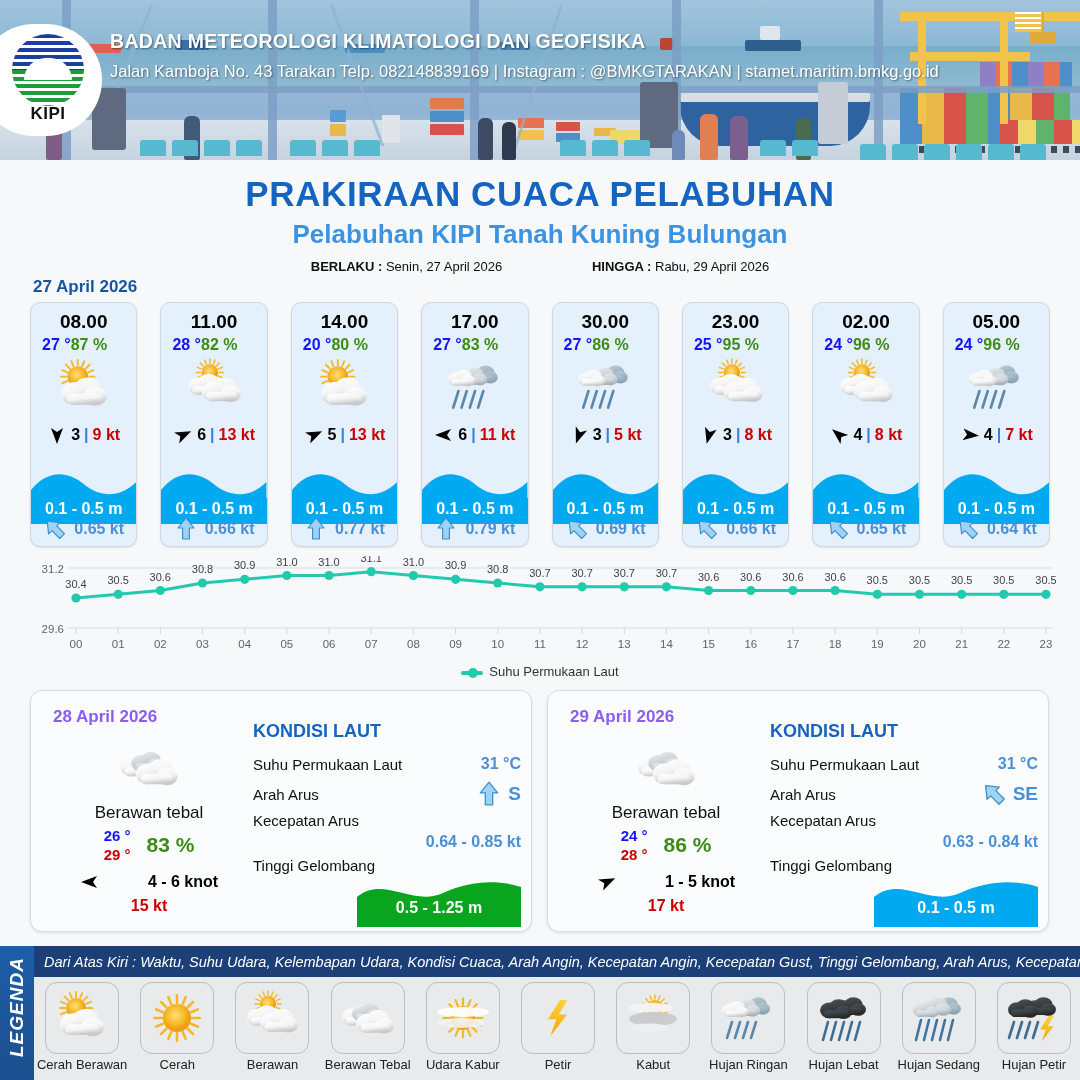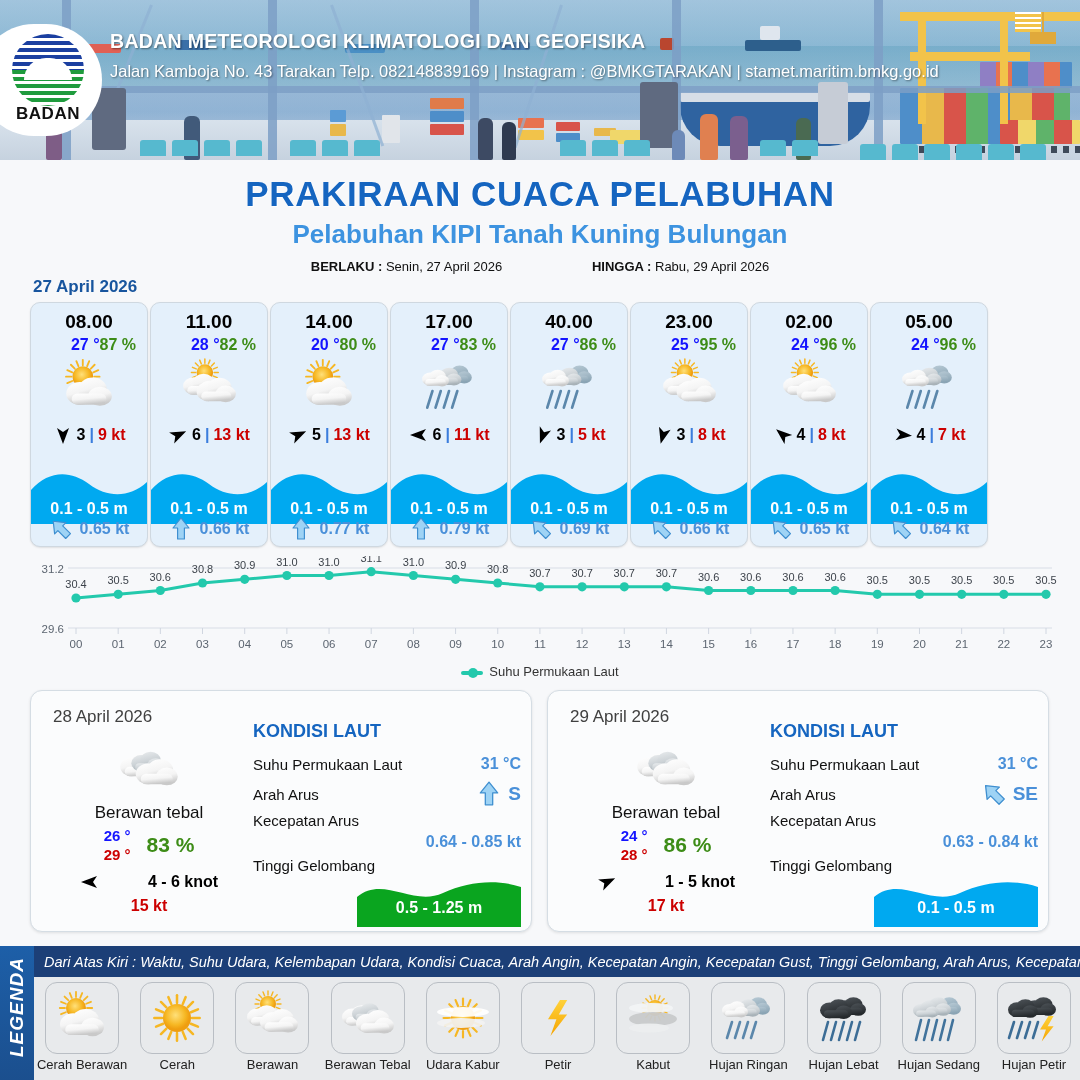--- a/index.html
+++ b/index.html
@@ -69,32 +69,32 @@
   .t-sub  { font-size:26px; font-weight:bold; color:#3d93e0; margin-top:5px; }
   .t-range { margin-top:9px; font-size:13px; color:#111; }
   .t-range .lbl { font-weight:bold; }
   .t-range .seg { display:inline-block; }
   .t-range .seg.left { margin-right:86px; }
 
   
   .date-label { position:absolute; left:33px; top:277px; font-size:17px; font-weight:bold; color:#18559e; }
 
   
-  .hours { position:absolute; left:30px; top:302px; width:1020px; display:flex; gap:2px; }
+  .hours { position:absolute; left:30px; top:302px; width:1020px; display:flex; gap:23px; }
   .hcard {
     width:118px; height:245px;
     background:#e4f0fb;
     border:1px solid #cfd8e0;
     border-radius:10px;
     position:relative;
     overflow:hidden;
     box-shadow:0 1px 2px rgba(0,0,0,.10);
   }
   .h-time { text-align:center; font-size:19px; font-weight:bold; color:#000; margin-top:8px; }
-  .h-row { display:flex; justify-content:flex-end; padding:3px 11px 0 11px; }
+  .h-row { display:flex; justify-content:flex-start; padding:3px 11px 0 11px; }
   .h-temp { font-size:16px; font-weight:bold; color:#1414ff; }
   .h-hum  { font-size:16px; font-weight:bold; color:#3d8c17; }
   .h-icon { height:62px; display:flex; align-items:center; justify-content:center; margin-top:2px; }
   .h-wind { display:flex; align-items:center; justify-content:center; gap:4px; height:30px; margin-top:2px; }
   .h-wdir { font-size:16px; font-weight:bold; color:#000; }
   .h-sep  { color:#3b7ddd; font-weight:bold; font-size:16px; }
   .h-gust { font-size:16px; font-weight:bold; color:#cc0000; }
   .h-wave-zone { position:absolute; left:0; bottom:0; width:100%; height:78px; }
   .h-wave-svg { position:absolute; left:0; top:0; width:100%; height:46px; }
   .h-wave-fill { position:absolute; left:0; top:30px; width:100%; height:26px; background:#00a9f0; }
@@ -110,21 +110,21 @@
      font-size:13px; color:#333; }
   .chart-legend .swatch { display:inline-block; width:22px; height:4px; background:#23c9ac;
      border-radius:2px; vertical-align:middle; margin-right:6px; position:relative; }
   .chart-legend .swatch:after { content:""; position:absolute; left:7px; top:-3px; width:10px; height:10px;
      border-radius:50%; background:#23c9ac; }
 
   
   .days { position:absolute; left:30px; top:690px; width:1020px; display:flex; gap:15px; }
   .dcard { width:502px; height:242px; background:#fbfcfd; border:1px solid #d5dde4;
      border-radius:12px; position:relative; box-shadow:0 1px 3px rgba(0,0,0,.10); }
-  .d-date { position:absolute; left:22px; top:16px; font-size:17px; font-weight:normal; color:#404040; }
+  .d-date { position:absolute; left:22px; top:16px; font-size:17px; font-weight:bold; color:#8b5cf6; }
   .d-left { position:absolute; left:18px; top:46px; width:200px; text-align:center; }
   .d-cond { font-size:17px; color:#111; margin-top:4px; }
   .d-temps { display:flex; align-items:center; justify-content:center; gap:16px; margin-top:4px; }
   .d-tcol { text-align:left; }
   .d-tmin { font-size:15px; font-weight:bold; color:#1414ff; }
   .d-tmax { font-size:15px; font-weight:bold; color:#cc0000; margin-top:2px; }
   .d-hum  { font-size:21px; font-weight:bold; color:#3d8c17; }
   .d-wind { display:flex; align-items:center; justify-content:center; gap:8px; margin-top:9px; }
   .d-wind-txt { font-size:16px; font-weight:bold; color:#000;margin-left:40px; }
   .d-gust { font-size:16px; font-weight:bold; color:#cc0000; margin-top:5px; }
@@ -245,21 +245,21 @@
   <div class="seat" style="left:988px;top:144px;"></div>
   <div class="seat" style="left:1020px;top:144px;"></div>
 
   <div class="logo-pill">
     <div class="logo-inner">
       <div class="logo-circle">
         <div class="lc-top"></div>
         <div class="lc-bot"></div>
         <div class="lc-mid"></div>
       </div>
-      <div class="logo-text">BADAN</div>
+      <div class="logo-text">KIPI</div>
     </div>
   </div>
 
   <div class="hdr-text">
     <div class="hdr-l1">BADAN METEOROLOGI KLIMATOLOGI DAN GEOFISIKA</div>
     <div class="hdr-l3">Jalan Kamboja No. 43 Tarakan  Telp. 082148839169 | Instagram : @BMKGTARAKAN | stamet.maritim.bmkg.go.id</div>
   </div>
 </div>
 
 <div class="title-wrap">
@@ -631,21 +631,21 @@
         <span>
             <svg width="24" height="24" viewBox="0 0 24 24" style="transform:rotate(180deg)">
     <path d="M12,23 L4,13 L8.6,13 L8.6,2 L15.4,2 L15.4,13 L20,13 Z" fill="#9ed3f5" stroke="#3f8fd0" stroke-width="1.2" stroke-linejoin="round"></path>
             </svg>
           </span>
         <span class="h-cur-txt">0.79 kt</span>
       </div>
     </div>
     </div>
     <div class="hcard">
-    <div class="h-time">40.00</div>
+    <div class="h-time">30.00</div>
     <div class="h-row">
       <span class="h-temp">27 °</span>
       <span class="h-hum">86 %</span>
     </div>
     <div class="h-icon">
         <svg width="58" height="58" viewBox="0 0 56 56">
   <defs>
     <radialGradient id="sunG" cx="45%" cy="40%">
       <stop offset="0%" stop-color="#ffe07a"></stop>
               <stop offset="70%" stop-color="#f6b723"></stop>

